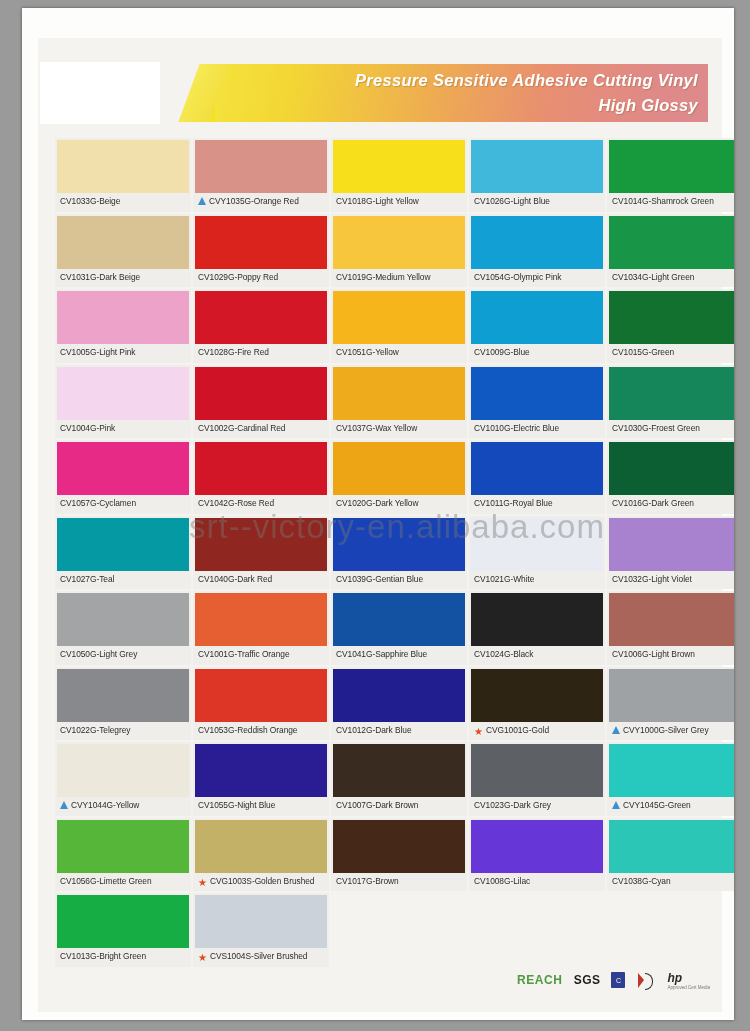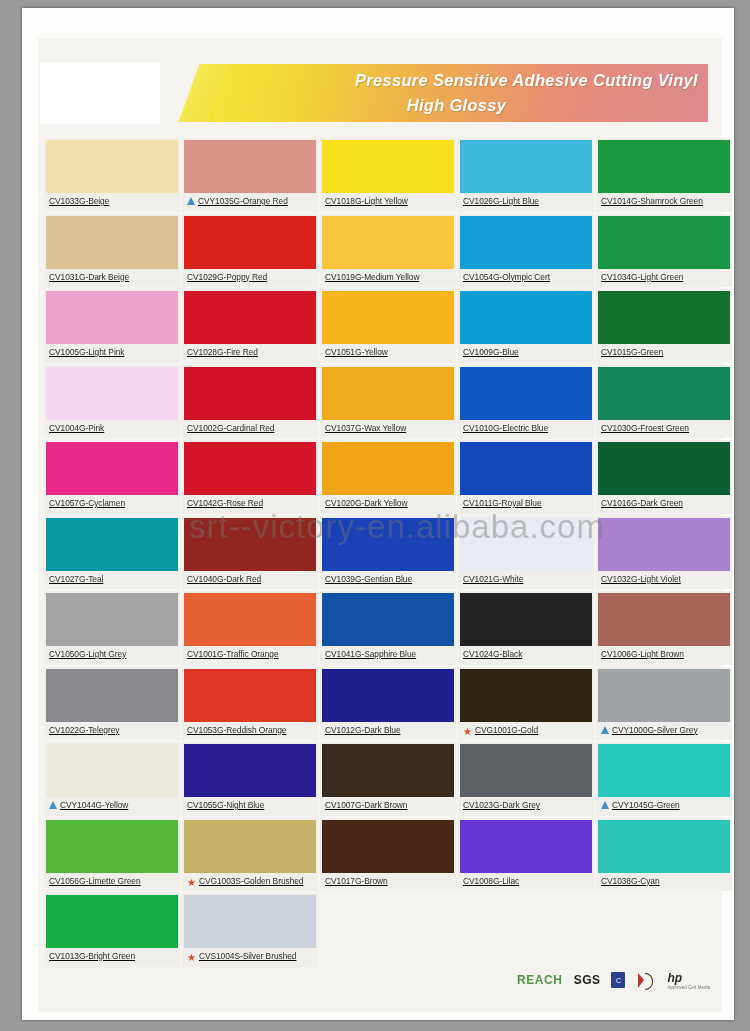--- a/index.html
+++ b/index.html
@@ -50,36 +50,35 @@
     background:linear-gradient(100deg,#f5e33c 0%,#f3d634 16%,#eeab52 45%,#e88e72 68%,#e08a86 86%,#dd8a8e 100%);
     color:#ffffff;
     text-align:right;
     box-sizing:border-box;
     padding:4px 10px 0 0;
     font-style:italic;font-weight:bold;
     font-size:16.5px;line-height:25px;
     letter-spacing:.3px;
     text-shadow:1px 1px 1px rgba(140,90,40,.35);
   }
-  #banner .l2{display:block;text-align:center;}
+  #banner .l2{display:block;}
   
   #banner:before{
     content:"";position:absolute;left:-26px;top:0;width:30px;height:100%;
     background:linear-gradient(100deg,#f7ea55,#f3de3e);
     transform:skewX(-20deg);
   }
   
   #grid{
-    position:absolute;left:22px;top:130px;
+    position:absolute;left:33px;top:130px;
     width:692px;
     display:grid;
     grid-template-columns:repeat(5,135.5px);
     column-gap:2.5px;
     row-gap:2px;
-    text-decoration:underline;
   }
   .cell{
     position:relative;
     background:#efeeea;
     padding:2px 2px 0 2px;
     box-sizing:border-box;
     height:73.5px;
   }
   .chip{
     width:100%;height:53px;display:block;
@@ -190,21 +189,21 @@
       <div class="cell">
         <span class="chip" style="background: rgb(217, 35, 28);"></span>
         <div class="cap"><span>CV1029G-Poppy Red</span></div>
       </div>
       <div class="cell">
         <span class="chip" style="background: rgb(248, 198, 60);"></span>
         <div class="cap"><span>CV1019G-Medium Yellow</span></div>
       </div>
       <div class="cell">
         <span class="chip" style="background: rgb(18, 160, 212);"></span>
-        <div class="cap"><span>CV1054G-Olympic Cert</span></div>
+        <div class="cap"><span>CV1054G-Olympic Pink</span></div>
       </div>
       <div class="cell">
         <span class="chip" style="background: rgb(25, 149, 72);"></span>
         <div class="cap"><span>CV1034G-Light Green</span></div>
       </div>
       <div class="cell">
         <span class="chip" style="background: rgb(237, 162, 201);"></span>
         <div class="cap"><span>CV1005G-Light Pink</span></div>
       </div>
       <div class="cell">

